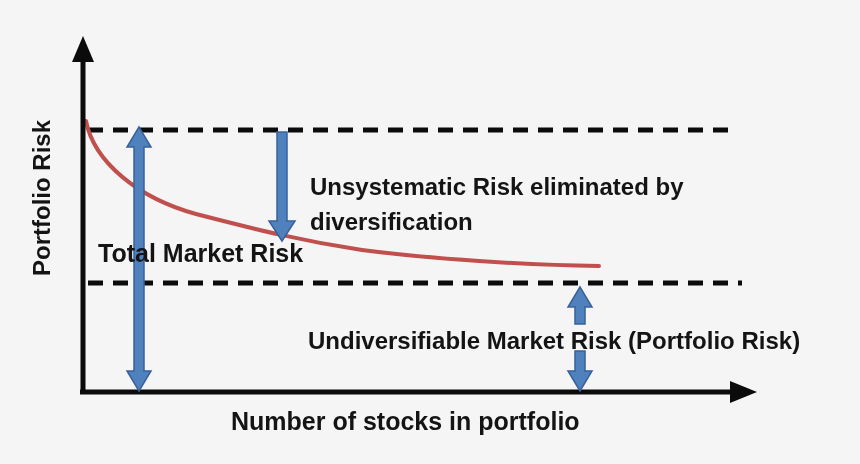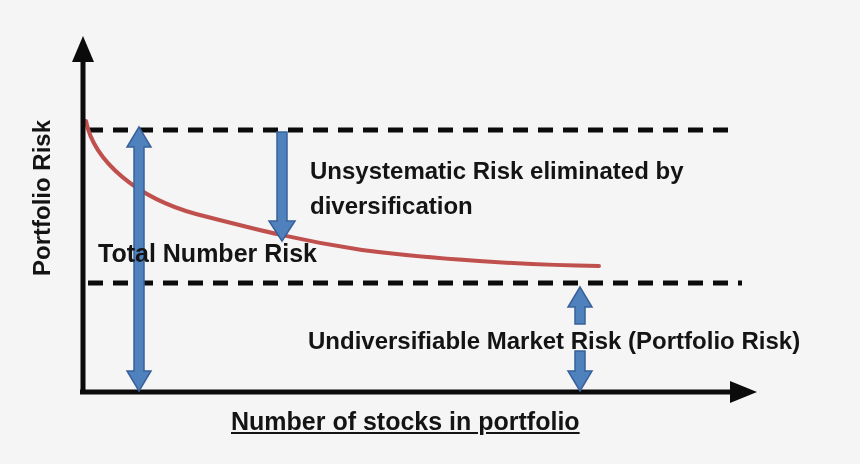--- a/index.html
+++ b/index.html
@@ -36,37 +36,36 @@
     font-size: 24px;
     white-space: nowrap;
   }
   #lbl-total-stock-risk {
     left: 98px; top: 239px;
     font-size: 25px;
     line-height: 28px;
     white-space: nowrap;
   }
   #lbl-unsystematic {
-    left: 310px; top: 153px;
+    left: 310px; top: 169px;
     width: 420px;
     font-size: 24px;
     line-height: 35px;
   }
   #lbl-undiversifiable {
     left: 308px; top: 327px;
     font-size: 24px;
     line-height: 28px;
     white-space: nowrap;
   }
   #lbl-x-axis {
     left: 231px; top: 406px;
     font-size: 25px;
     line-height: 30px;
     white-space: nowrap;
-    text-decoration: underline;
   }
 </style>
 </head>
 <body>
 
 <div id="stage">
 
   <svg id="diagram-svg" viewBox="0 0 860 464" xmlns="http://www.w3.org/2000/svg">
 
     <line class="dashed-line" x1="88" y1="130" x2="731" y2="130"></line>
@@ -80,21 +79,21 @@
     <polygon class="axis-fill" points="757,392 730,381 730,403"></polygon>
 
     <polygon class="blue-arrow" points="139,127 127,147 134,147 134,371 127,371 139,391 151,371 144,371 144,147 151,147"></polygon>
     <polygon class="blue-arrow" points="277,132 277,221 269,221 282,241 295,221 287,221 287,132"></polygon>
     <polygon class="blue-arrow" points="580,287 568,307 575,307 575,324 585,324 585,307 592,307"></polygon>
     <polygon class="blue-arrow" points="575,351 575,371 568,371 580,391 592,371 585,371 585,351"></polygon>
   </svg>
 
   <div class="lbl" id="lbl-portfolio-risk">Portfolio Risk</div>
 
-  <div class="lbl" id="lbl-total-stock-risk">Total Number Risk</div>
+  <div class="lbl" id="lbl-total-stock-risk">Total Market Risk</div>
 
   <div class="lbl" id="lbl-unsystematic">Unsystematic Risk eliminated by diversification</div>
 
   <div class="lbl" id="lbl-undiversifiable">Undiversifiable Market Risk (Portfolio Risk)</div>
 
   <div class="lbl" id="lbl-x-axis">Number of stocks in portfolio</div>
 
 </div>
 
 </body></html>

